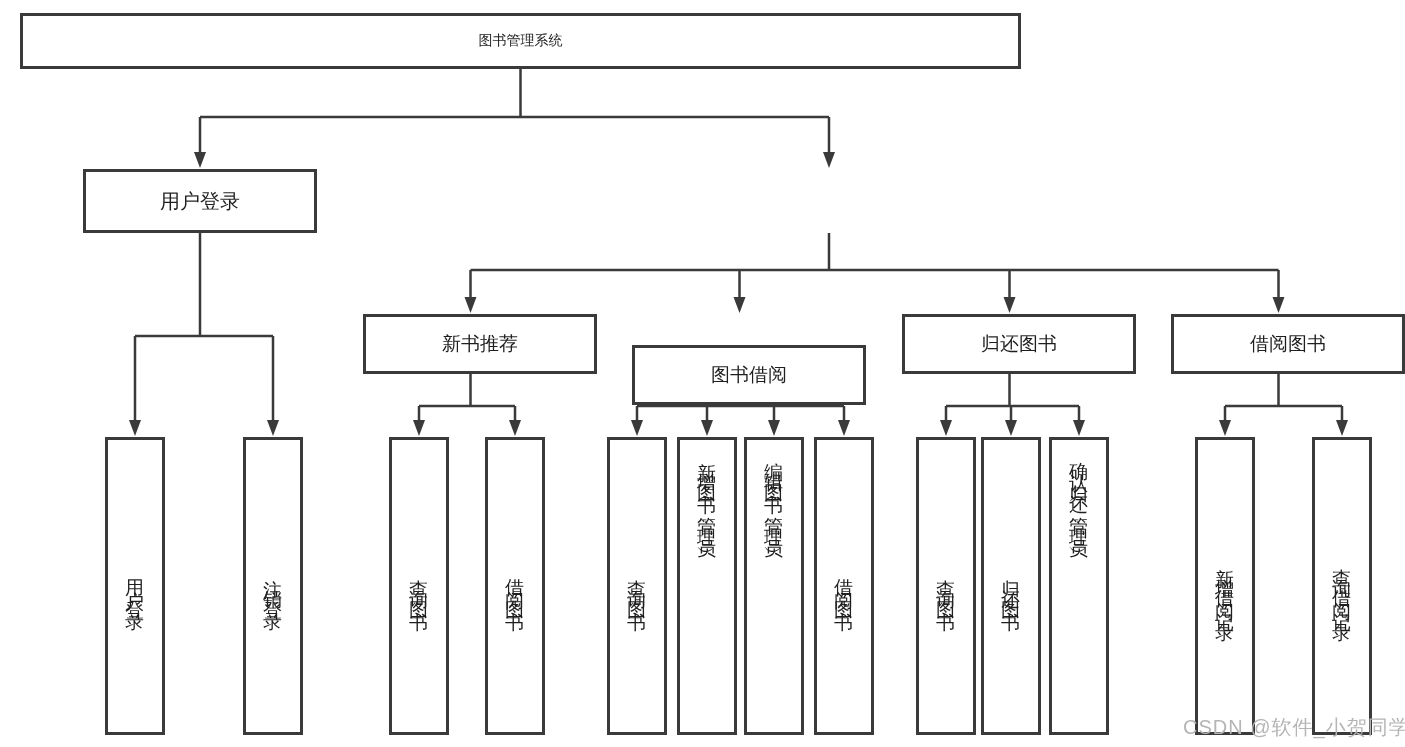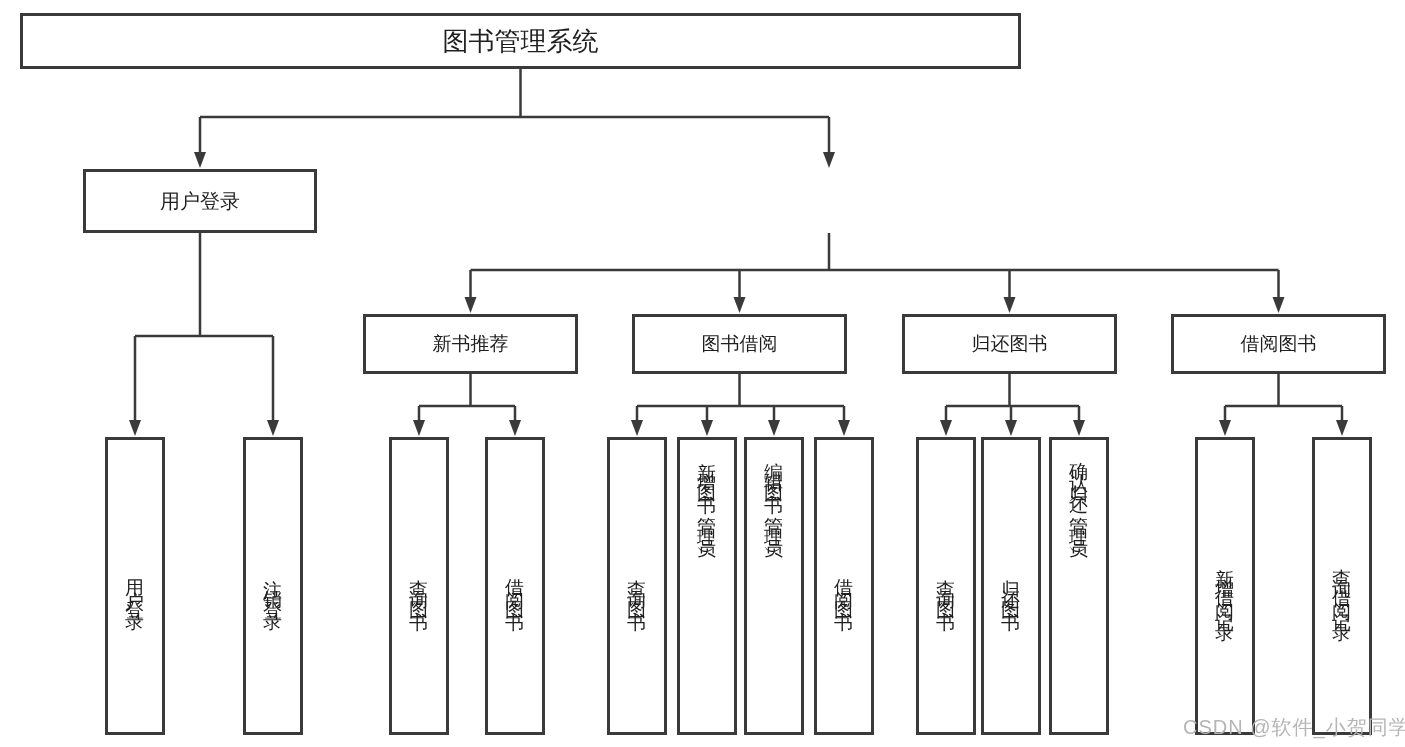--- a/index.html
+++ b/index.html
@@ -24,23 +24,23 @@
   .node {
     position: absolute;
     box-sizing: border-box;
     border: 3px solid #3a3a3a;
     background: #ffffff;
     display: flex;
     align-items: center;
     justify-content: center;
     color: #1f1f1f;
   }
-  .node--l1 { left: 20px;  top: 13px;  width: 1001px; height: 56px; font-size: 26px; }
+  .node--l1 { left: 20px;  top: 13px;  width: 1001px; height: 56px; font-size: 14px; }
   .node--l2 { top: 169px; height: 64px; font-size: 20px; }
-  .node--l3 { top: 314px; height: 60px; width: 215px; font-size: 19px; }
+  .node--l3 { top: 314px; height: 60px; width: 234px; font-size: 19px; }
   .leaf {
     position: absolute;
     box-sizing: border-box;
     border: 3px solid #3a3a3a;
     background: #ffffff;
     top: 437px;
     width: 60px;
     height: 298px;
     display: flex;
     align-items: center;
@@ -115,21 +115,21 @@
     <span class="node-label">图书管理系统</span>
   </div>
 
   <div class="node node--l2" style="left:83px; width:234px;">
     <span class="node-label">用户登录</span>
   </div>
 
   <div class="node node--l3" style="left:363px;">
     <span class="node-label">新书推荐</span>
   </div>
-  <div class="node node--l3" style="left:632px;">
+  <div class="node node--l3" style="left:632px;margin-top:31px;">
     <span class="node-label">图书借阅</span>
   </div>
   <div class="node node--l3" style="left:902px;">
     <span class="node-label">归还图书</span>
   </div>
   <div class="node node--l3" style="left:1171px;">
     <span class="node-label">借阅图书</span>
   </div>
 
   <div class="leaf" style="left:105px;">

